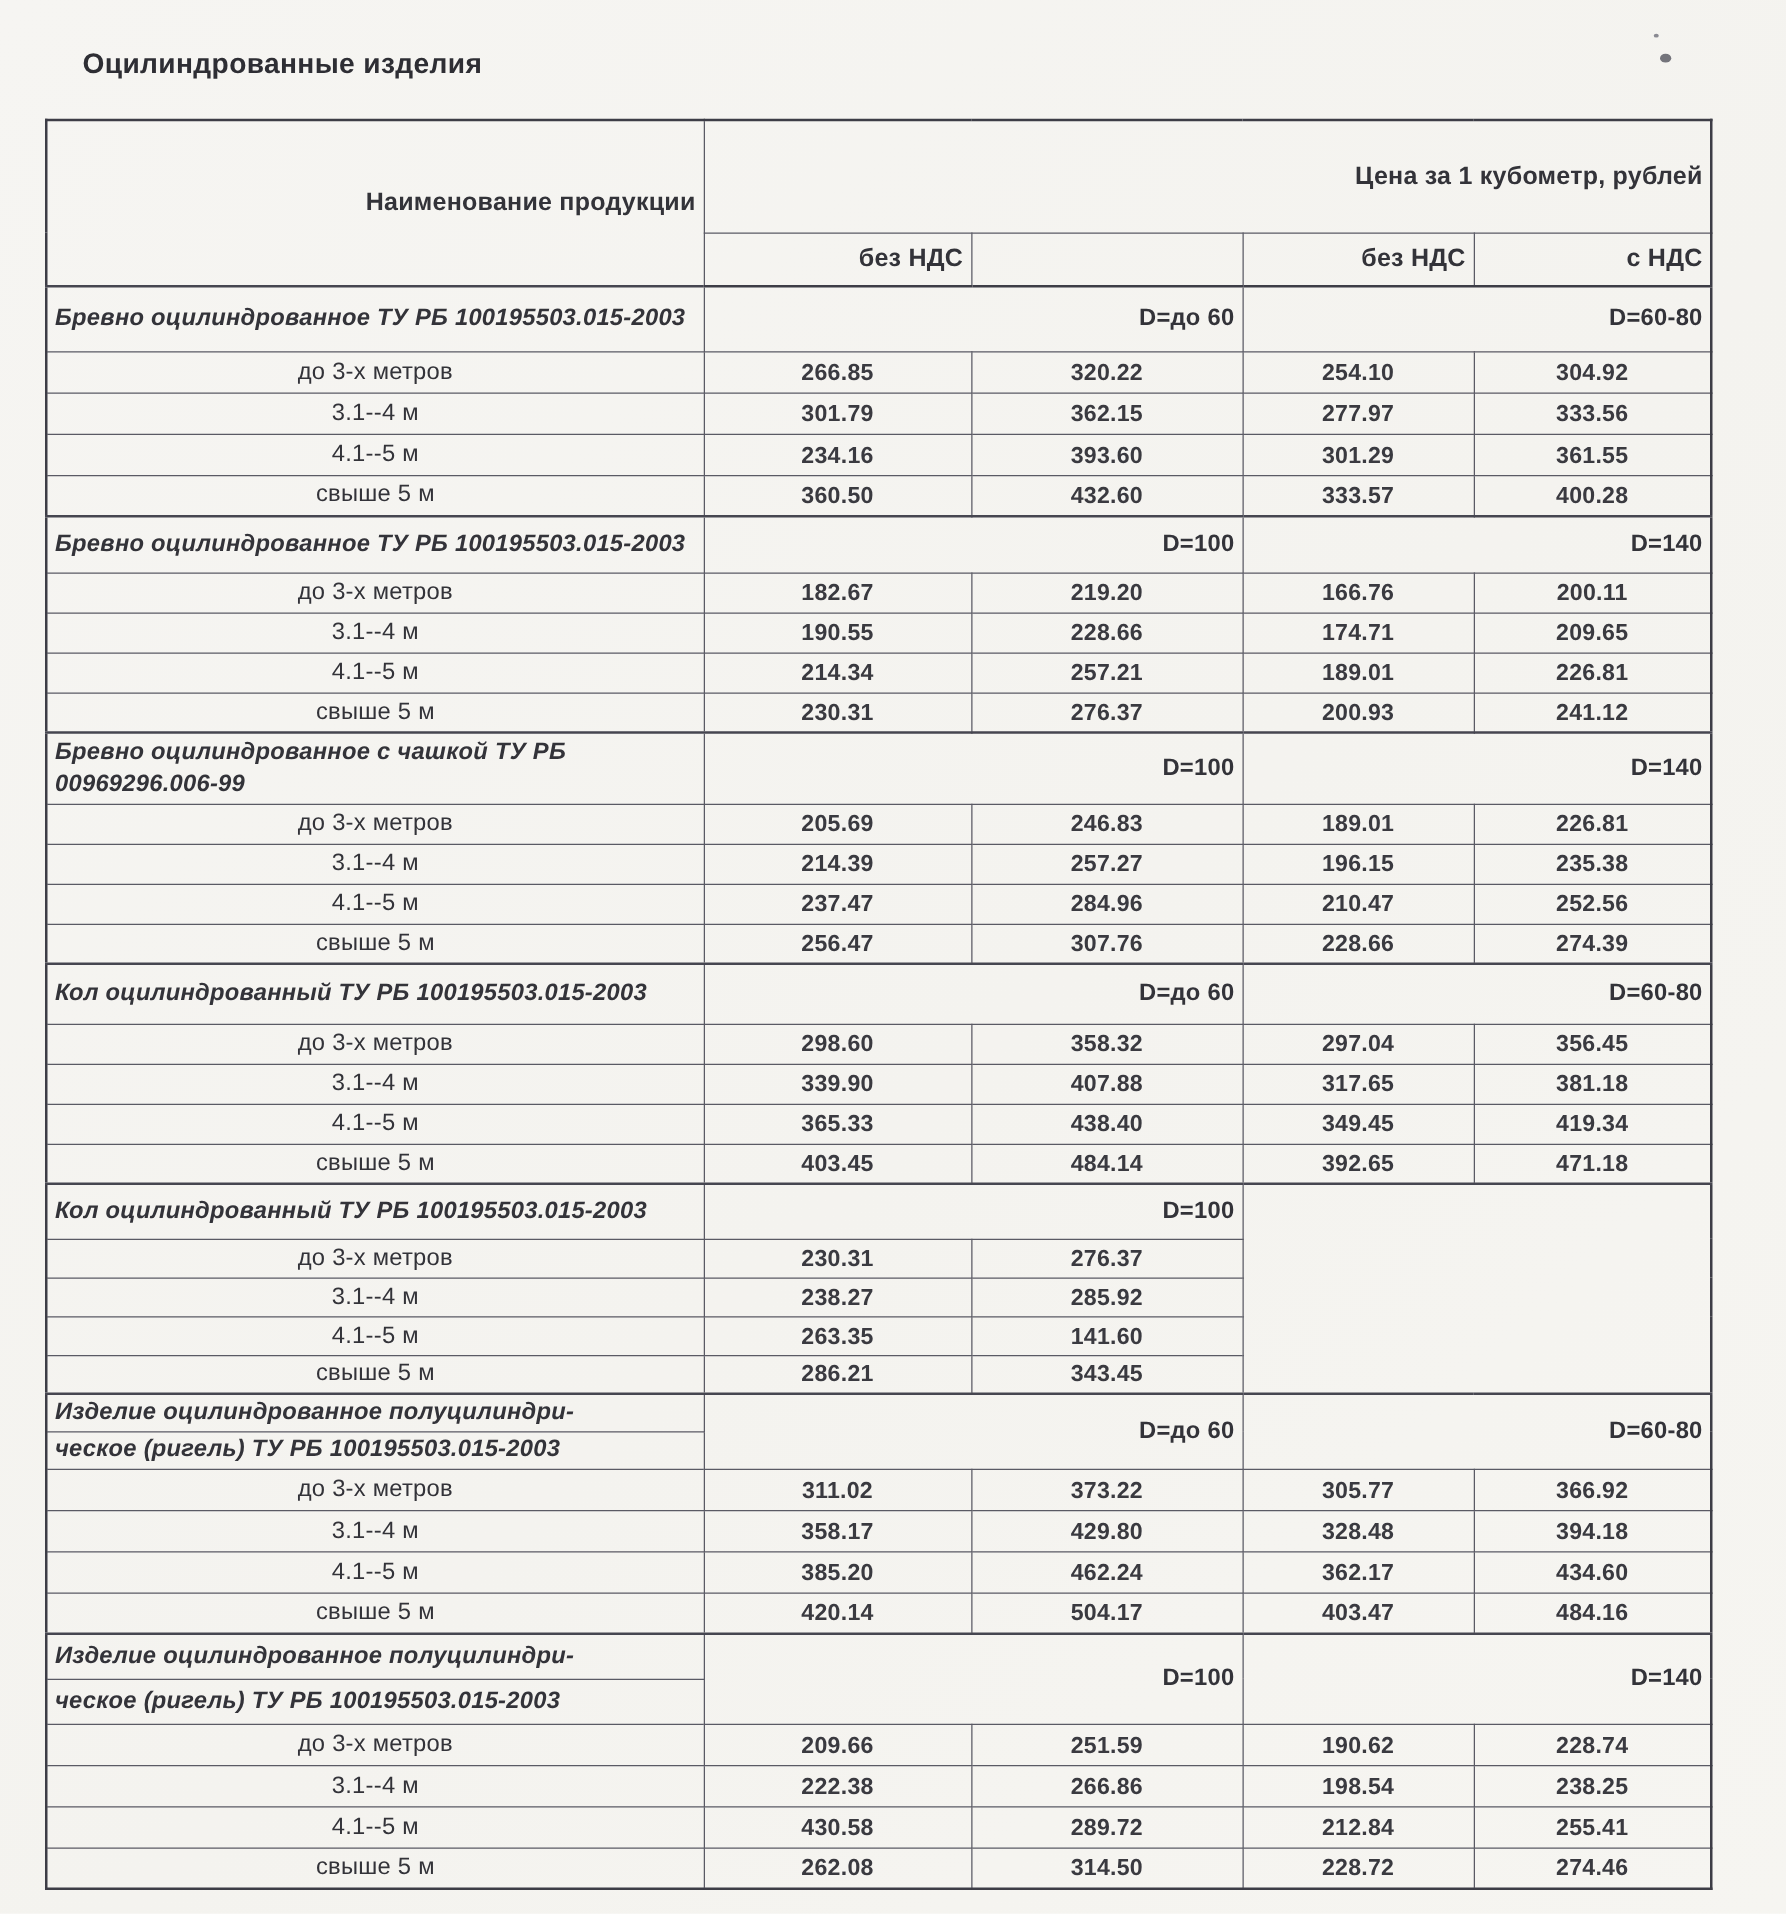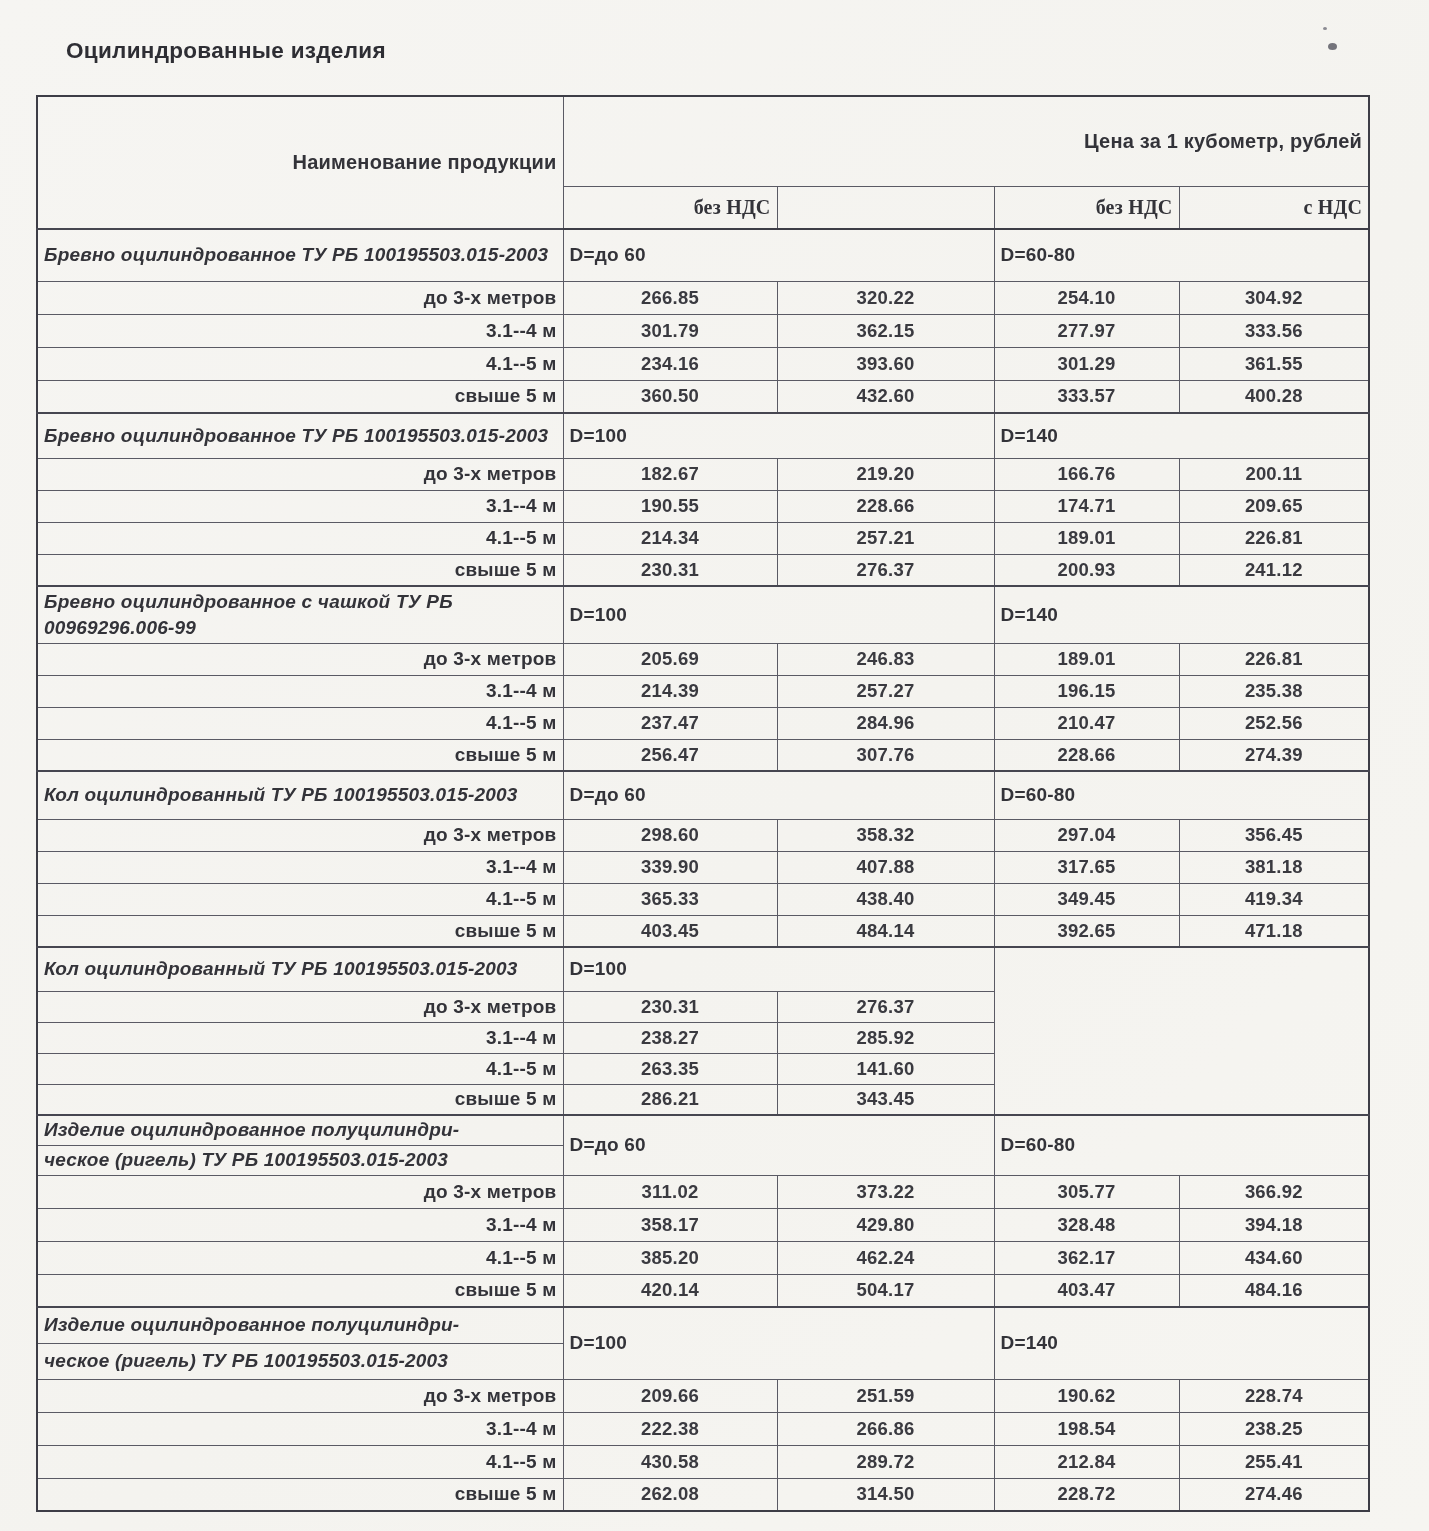--- a/index.html
+++ b/index.html
@@ -21,37 +21,37 @@
     border:2.6px solid #3d3d46;
   }
   table.grid td{
     border:1.5px solid #5a5a64;
     padding:0 6px;
     vertical-align:middle;
     overflow:hidden;
     letter-spacing:.2px;
   }
   tr.hrow1{height:90px;}
-  tr.hrow2{height:43px;font-family:Liberation Serif, serif;}
+  tr.hrow2{height:43px;}
   td.th-name,td.th-price,td.th-sub{
     font-weight:700;font-size:20px;text-align:right;color:#333339;
   }
   td.th-price{border-bottom-width:1.5px;}
   td.th-name{border-bottom:2.6px solid #3d3d46;margin-left:16px;}
   tr.hrow2 td{border-bottom:2.6px solid #3d3d46;}
   tr.sec-top td{border-top:2.3px solid #464650;}
   td.sec-name{
     font-weight:700;font-size:19px;text-align:left;padding-left:9px;color:#333339;
     line-height:1.35;
     font-style:italic;
   }
   td.nl1{border-bottom:1.2px solid #7a7a84;}
   td.nl2{border-top:none;}
-  td.d-head{font-weight:700;font-size:19px;text-align:left;color:#333339;}
-  td.row-label{font-weight:700;font-size:19px;text-align:right;padding-left:9px;color:#333339;}
+  td.d-head{font-weight:700;font-size:19px;text-align:right;color:#333339;}
+  td.row-label{font-weight:400;font-size:19px;text-align:center;padding-left:9px;color:#333339;}
   td.num{font-weight:700;font-size:18.5px;text-align:center;color:#3a3a40;}
   td.empty-right{background:transparent;}
   .speck{position:absolute;border-radius:50%;}
   .speck-a{left:1323px;top:27px;width:4px;height:3px;background:#8a8a92;}
   .speck-b{left:1328px;top:43px;width:9px;height:7px;background:#5d5d66;opacity:.85;}
 </style>
 </head>
 <body>
 
 <div class="page">

